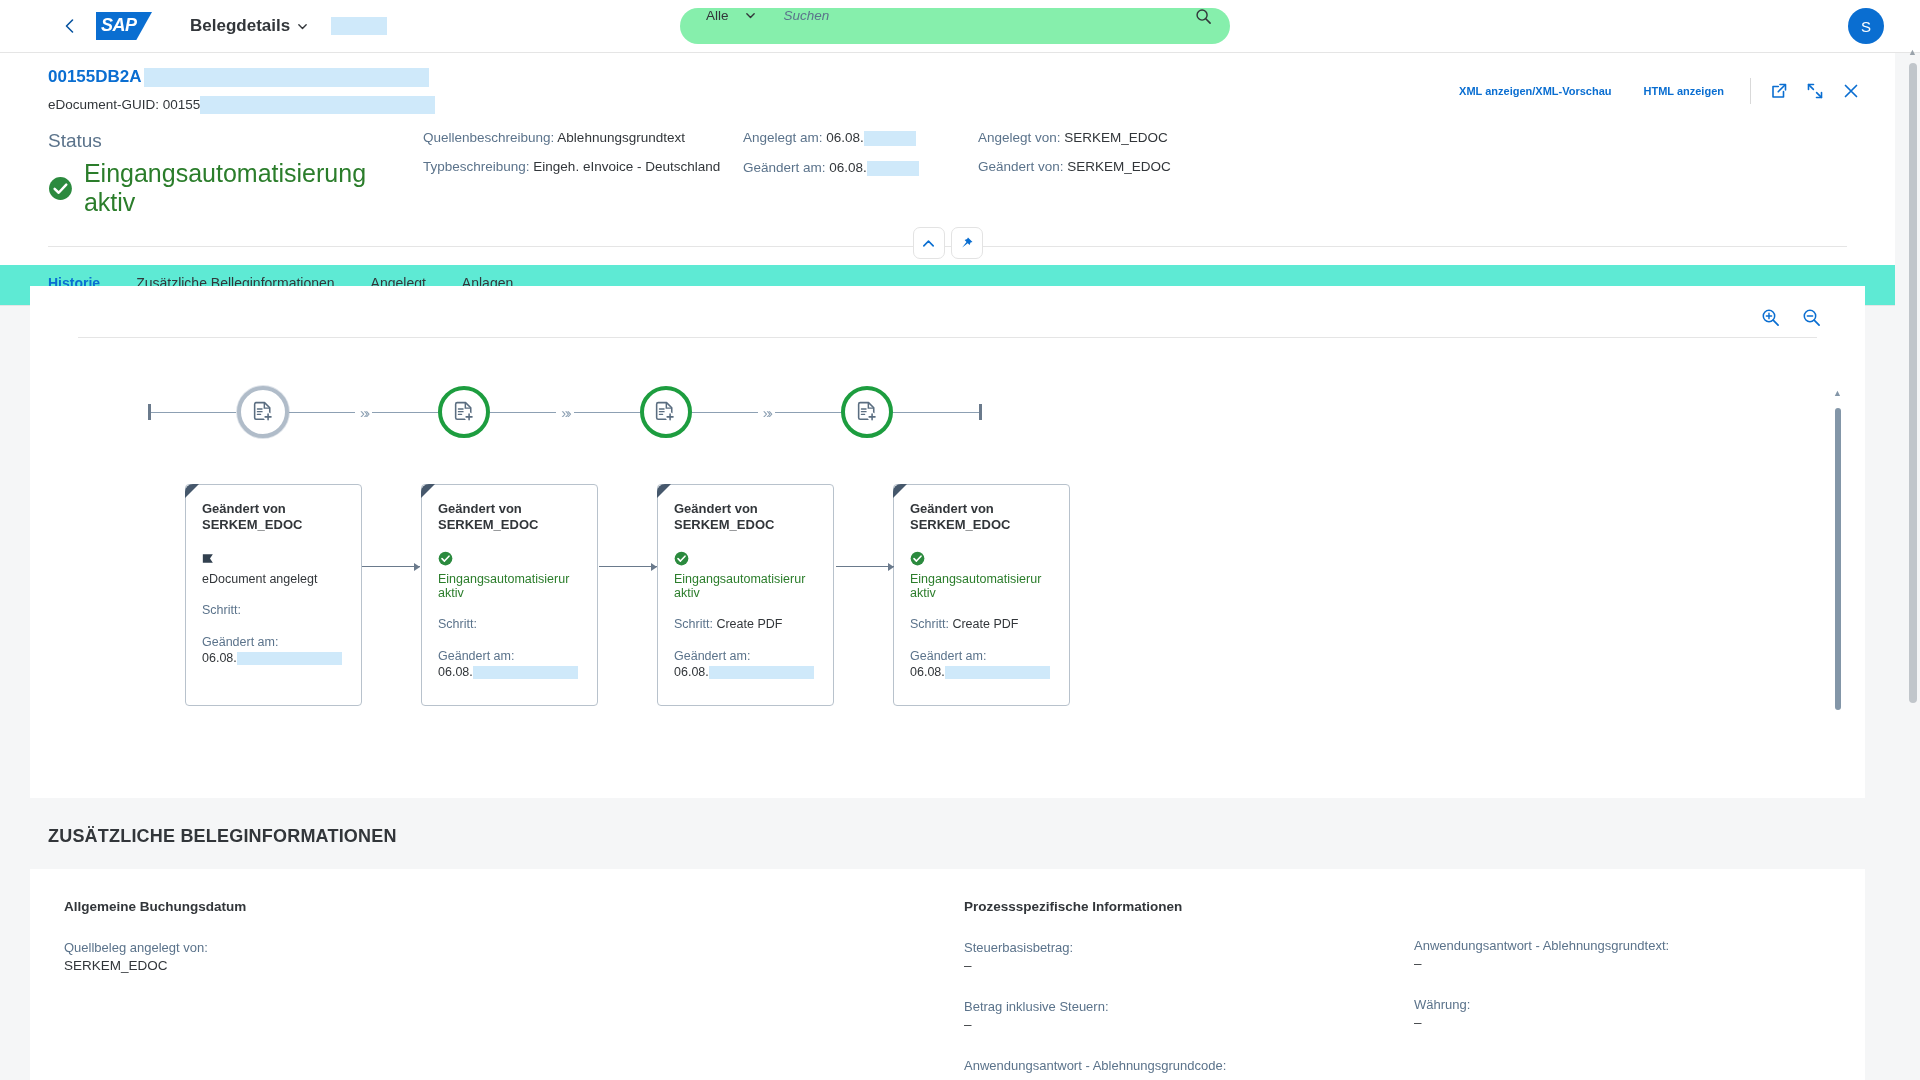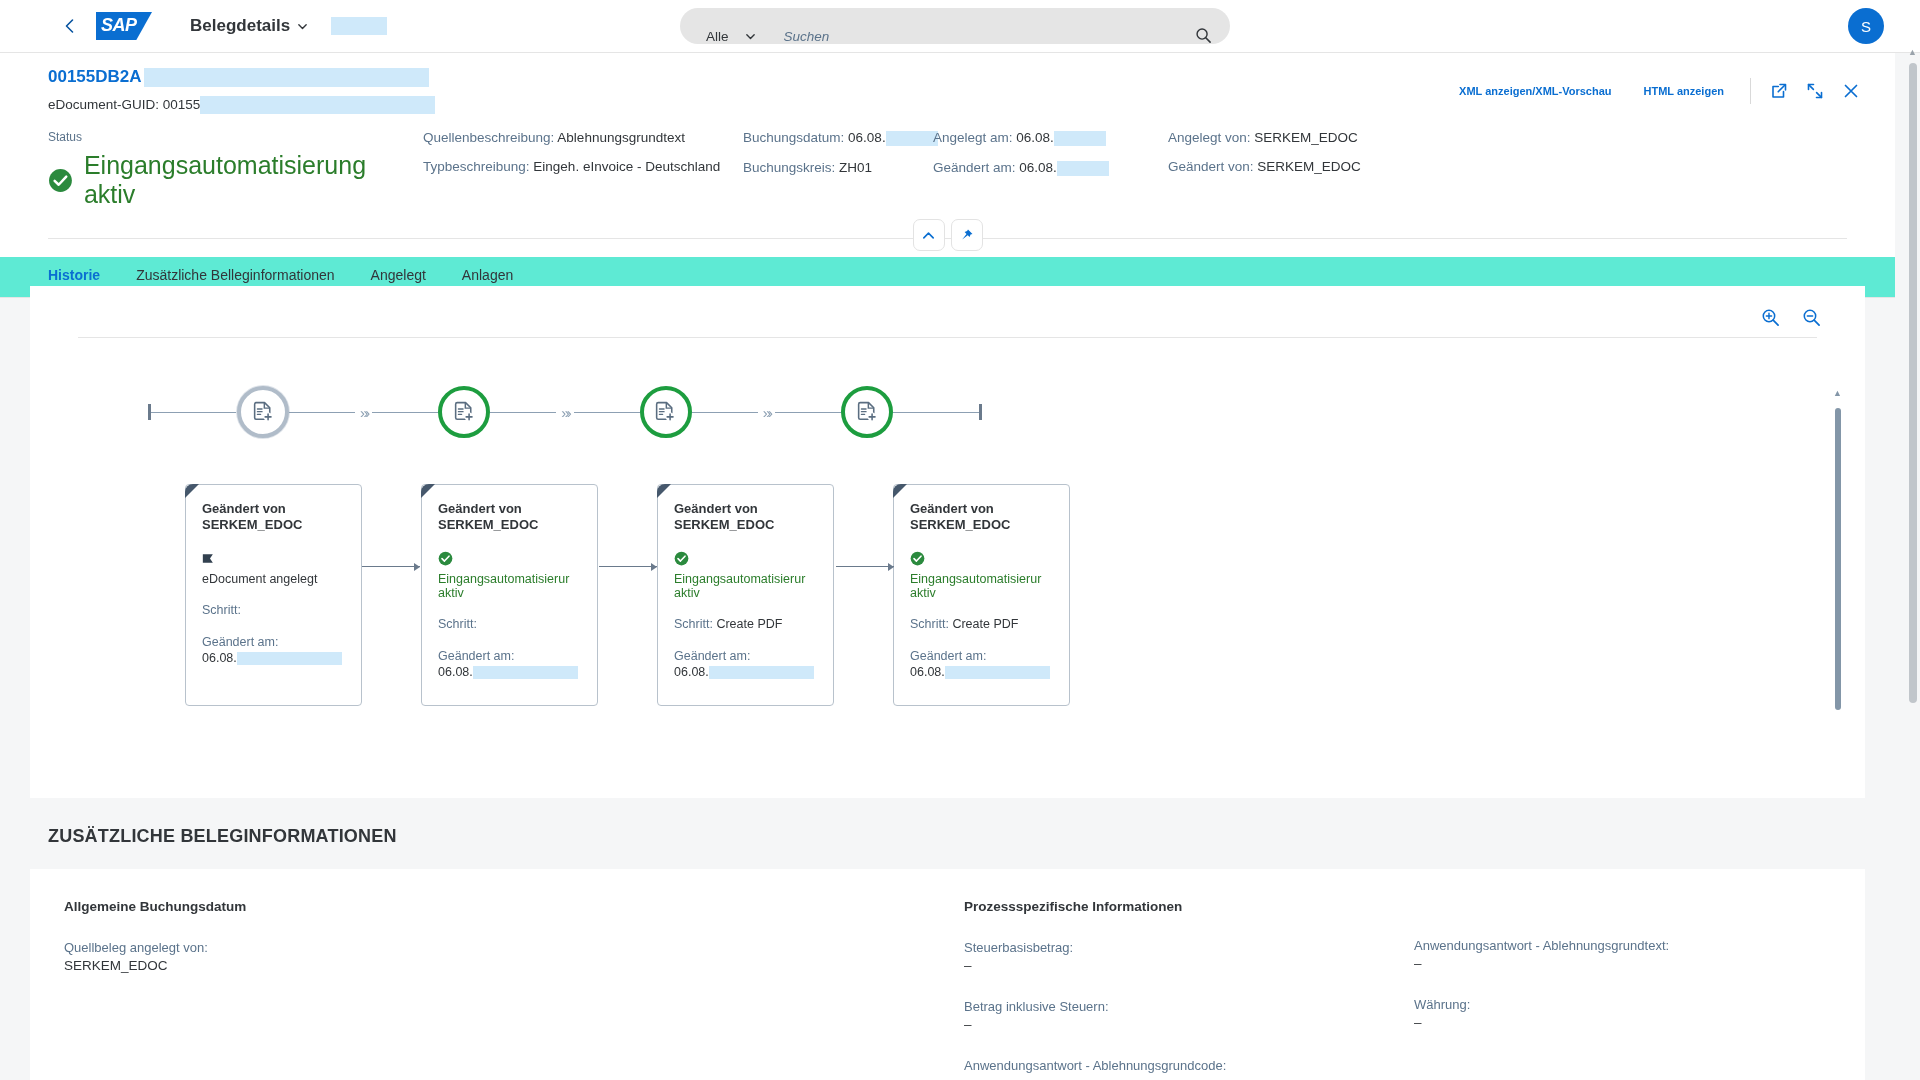--- a/index.html
+++ b/index.html
@@ -42,22 +42,22 @@
     display: flex; align-items: center; gap: 7px; margin-left: 38px;
     cursor: pointer;
   }
   .app-title { font-size: 17px; font-weight: bold; color: #32363a; }
   .chev-sm { width: 11px; height: 11px; }
   .redact { background: #cfe9fa; display: inline-block; vertical-align: middle; }
   .title-redact { width: 56px; height: 18px; margin-left: 16px; }
 
   .search-box {
     position: absolute; left: 680px; top: 8px; width: 550px; height: 36px;
-    background: #e5e5e5; border-radius: 18px;
-    display: flex; align-items: flex-end;
+    background: #86efac; border-radius: 18px;
+    display: flex; align-items: flex-start;
   }
   .search-scope {
     display: flex; align-items: center; gap: 16px;
     padding-left: 26px; cursor: pointer;
   }
   .search-scope-label { font-size: 13.5px; color: #32363a; }
   .search-input {
     flex: 1; border: none; background: transparent; outline: none;
     margin-left: 28px; font-size: 13.5px; font-style: italic; color: #5b738b;
     font-family: "Liberation Sans", sans-serif;
@@ -100,21 +100,21 @@
   .icon-btn {
     width: 36px; height: 36px; display: flex; align-items: center;
     justify-content: center; cursor: pointer; border-radius: 4px;
   }
   .icon-btn svg { width: 18px; height: 18px; }
 
   .hdr-facets {
     display: flex; padding: 16px 48px 0 48px; align-items: flex-start;
   }
   .facet-status { width: 375px; }
-  .facet-label { font-size: 12px; color: #5b738b; margin-bottom: 4px; }
+  .facet-label { font-size: 19px; color: #5b738b; margin-bottom: 4px; }
   .status-line { display: flex; align-items: center; gap: 11px; margin-top: 7px; }
   .status-text { font-size: 25px; color: #2b7d2b; font-weight: normal; }
   .check-circle { width: 25px; height: 25px; }
 
   .facet-col { margin-right: 0; }
   .facet-col .row { font-size: 13.5px; color: #32363a; margin-bottom: 14px; white-space: nowrap; }
   .facet-col .row:last-child { margin-bottom: 0; }
   .flabel { color: #5b738b; }
   .fval { color: #32363a; }
   .c1 { width: 320px; }
@@ -351,30 +351,20 @@
         <div class="row">
           <span class="flabel">Quellenbeschreibung:</span>
           <span class="fval">Ablehnungsgrundtext</span>
         </div>
         <div class="row">
           <span class="flabel">Typbeschreibung:</span>
           <span class="fval">Eingeh. eInvoice - Deutschland</span>
         </div>
       </div>
 
-      <div class="facet-col c2">
-        <div class="row">
-          <span class="flabel">Buchungsdatum:</span>
-          <span class="fval">06.08.</span><span class="redact date-redact"></span>
-        </div>
-        <div class="row">
-          <span class="flabel">Buchungskreis:</span>
-          <span class="fval">ZH01</span>
-        </div>
-      </div>
 
       <div class="facet-col c3">
         <div class="row">
           <span class="flabel">Angelegt am:</span>
           <span class="fval">06.08.</span><span class="redact date-redact"></span>
         </div>
         <div class="row">
           <span class="flabel">Geändert am:</span>
           <span class="fval">06.08.</span><span class="redact date-redact"></span>
         </div>

